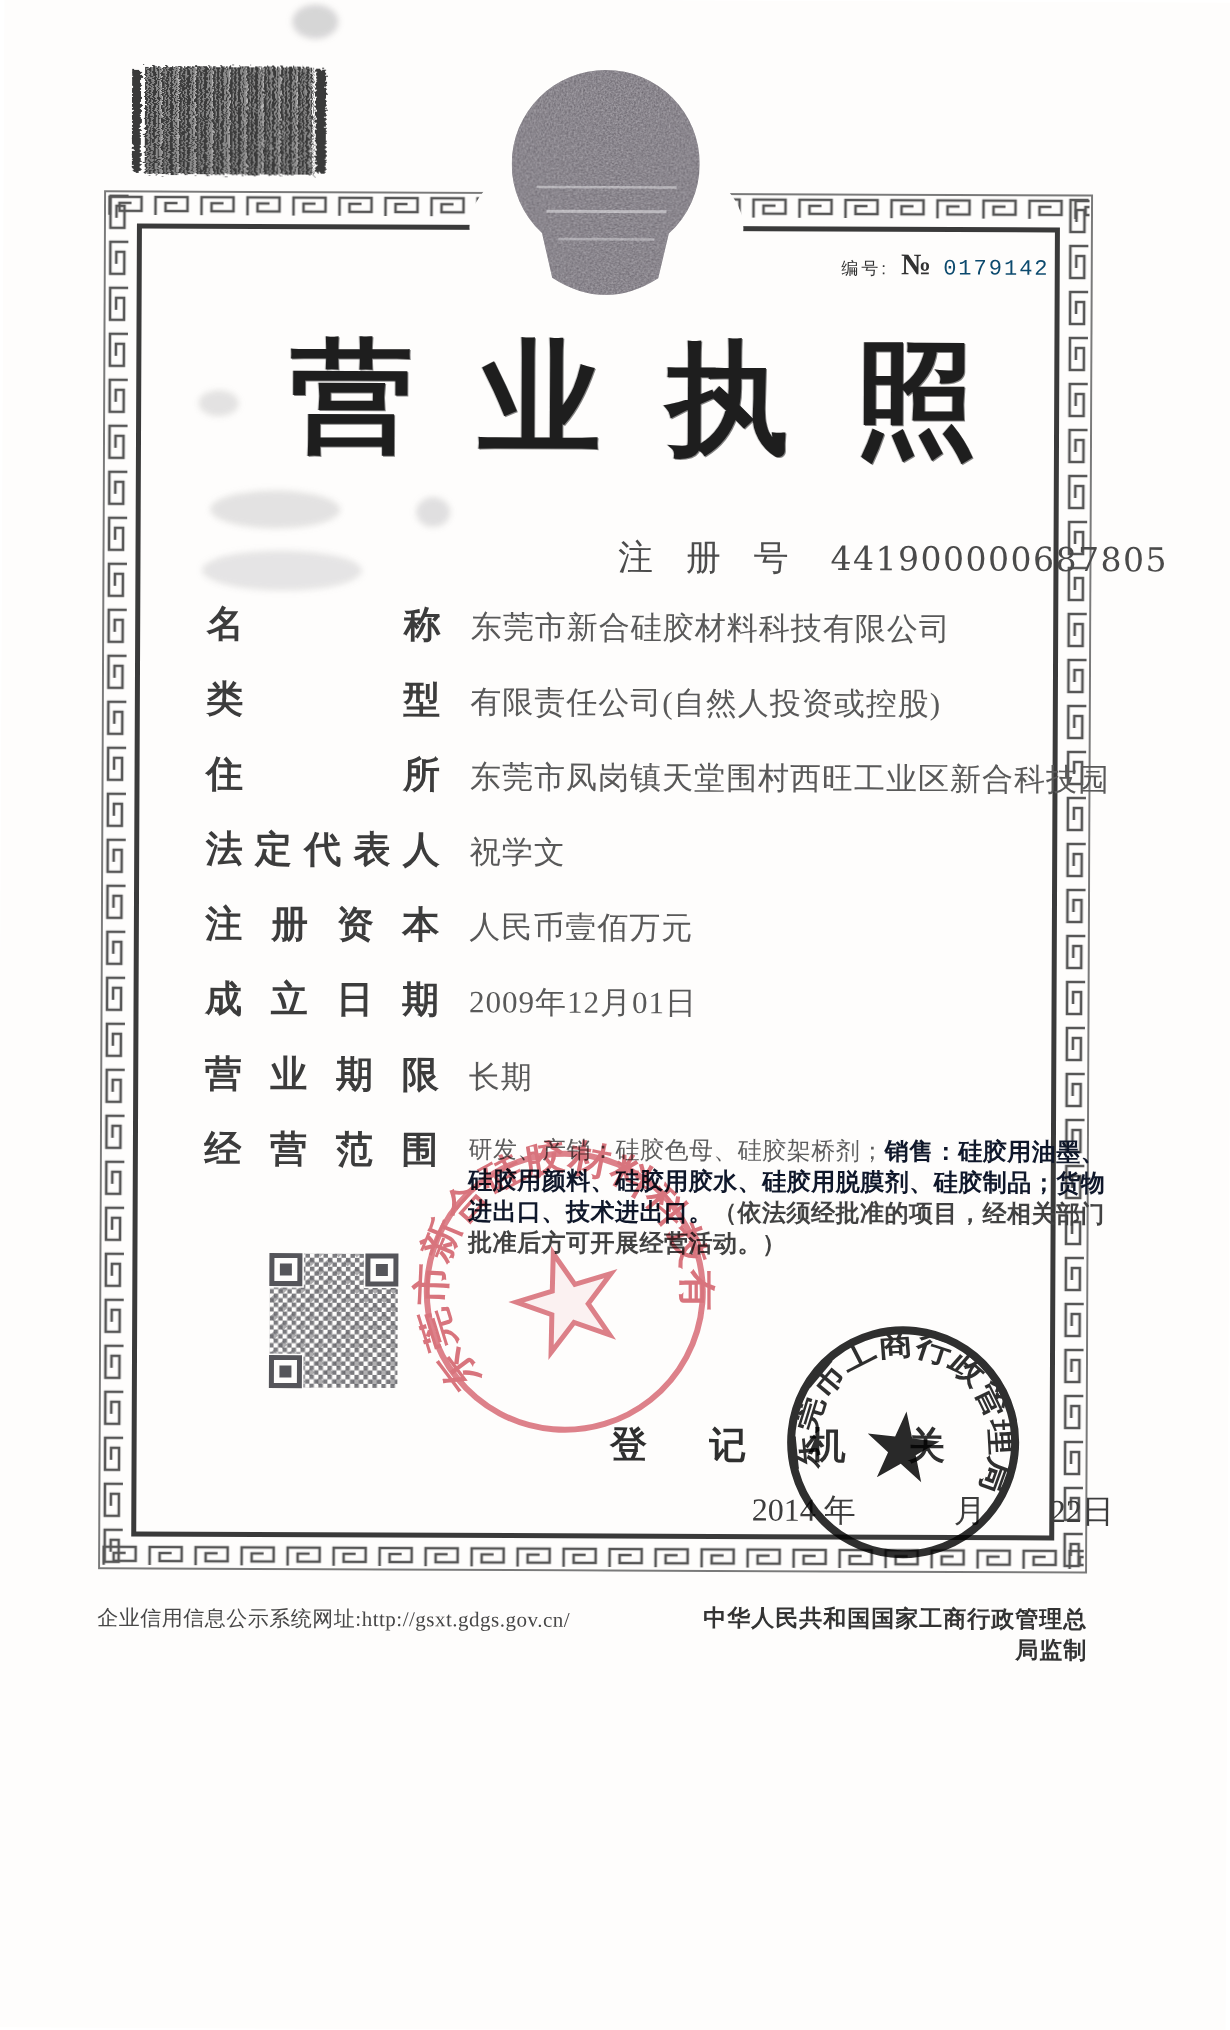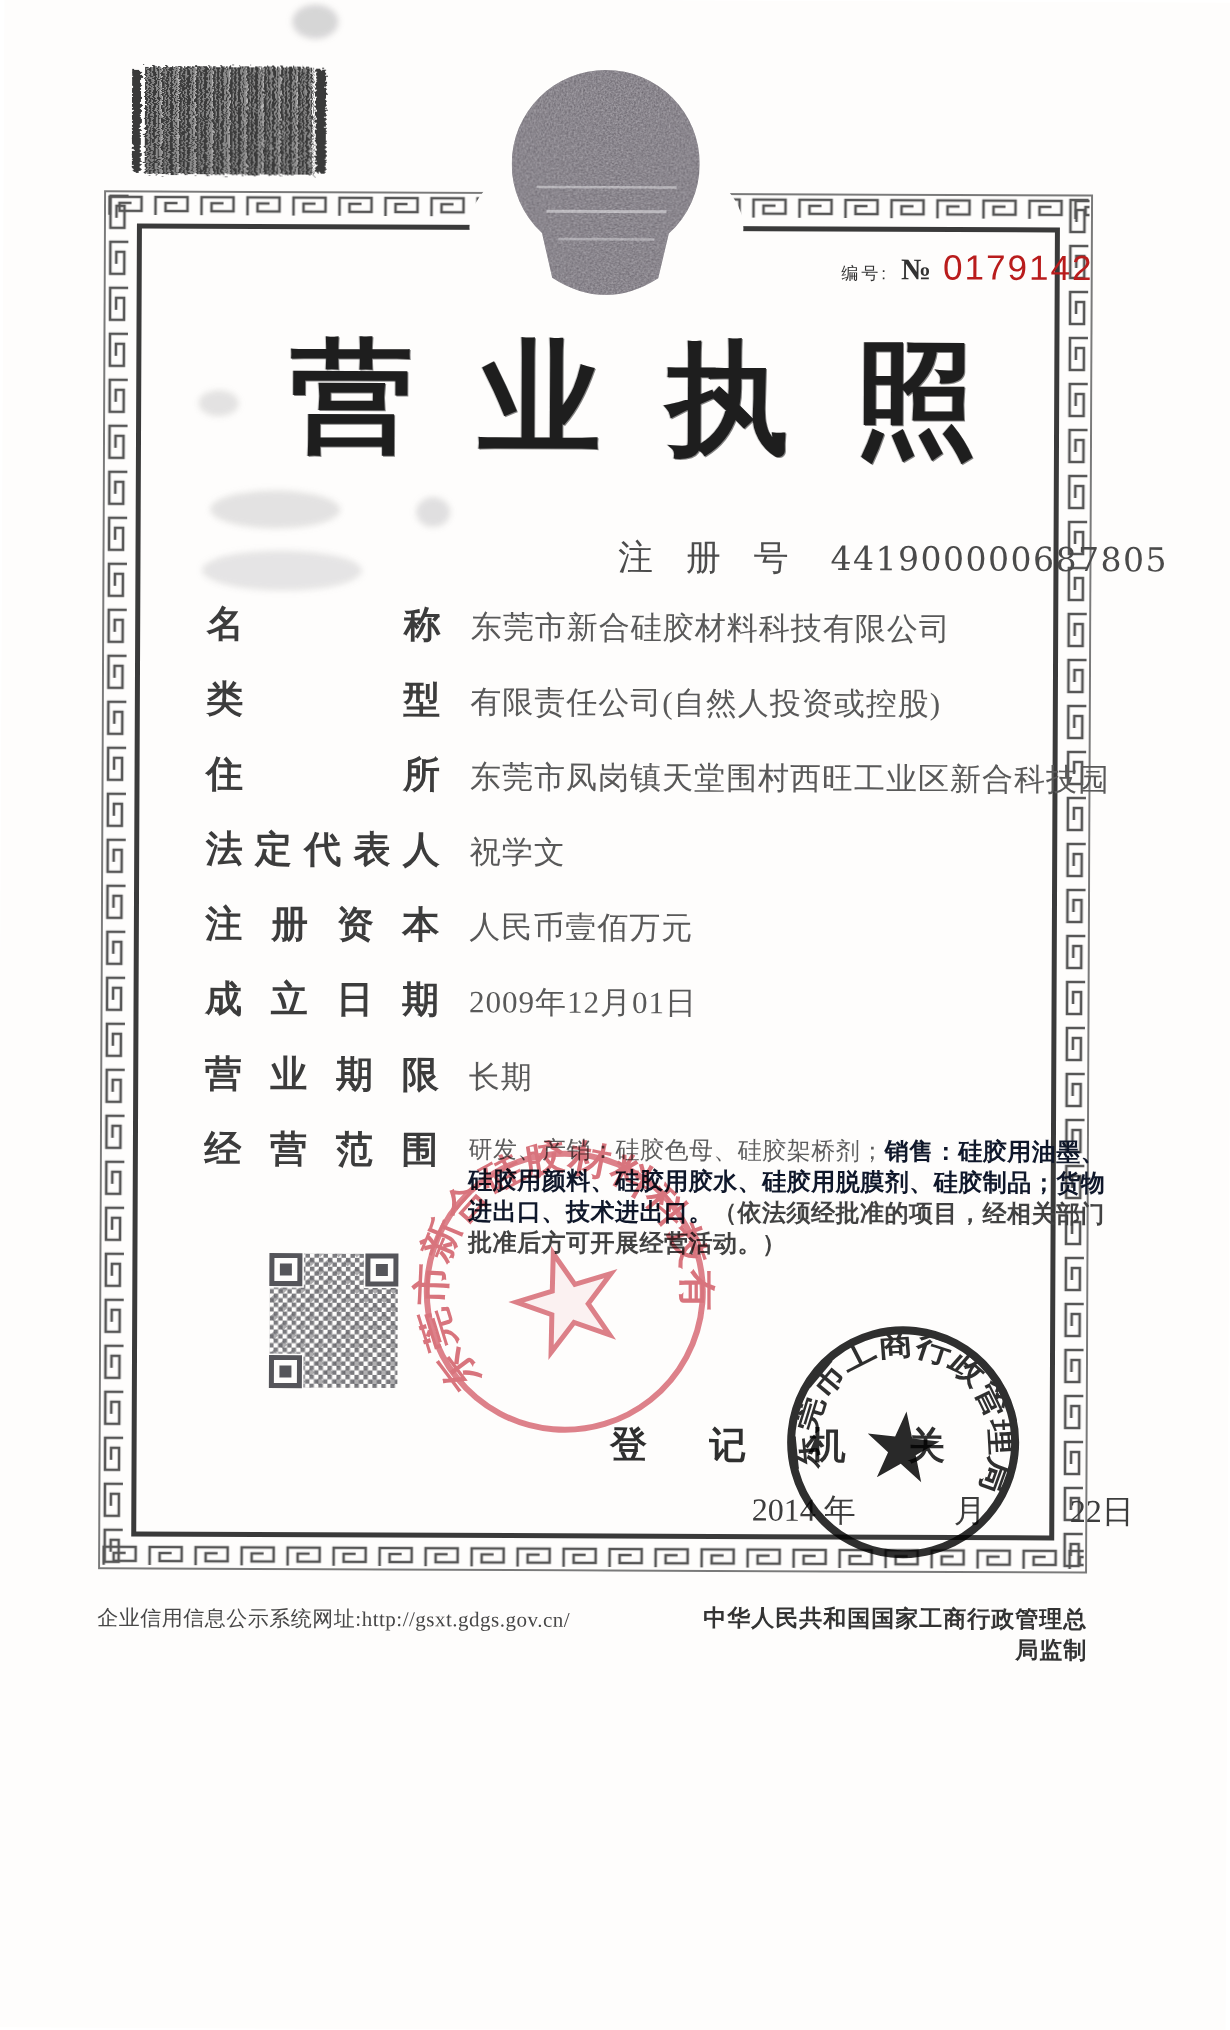--- a/index.html
+++ b/index.html
@@ -16,21 +16,21 @@
   
   .emblem-mask { position:absolute; left:466px; top:146px; width:274px; height:164px;
                  background:#fefdfc; border-radius:50%; }
   .emblem { position:absolute; left:503px; top:68px; width:198px; height:228px; opacity:.93; }
 
   
   .serial { position:absolute; left:838px; top:246px; display:flex; align-items:baseline; gap:12px;
             color:#323232; white-space:nowrap; }
   .serial .lbl { font-size:17px; letter-spacing:3px; }
   .serial .numero { font-family:"Liberation Serif", serif; font-weight:bold; font-size:30px; }
-  .serial .num { font-family:Liberation Sans, sans-serif; font-size:35px; letter-spacing:2px; color:#b91c1c; }
+  .serial .num { font-family:Liberation Mono, monospace; font-size:22px; letter-spacing:2px; color:#0c4a6e; }
 
   
   .title { position:absolute; left:288px; top:318px; font-size:122px; font-weight:900;
            letter-spacing:66px; white-space:nowrap; color:#1e1e1e;
            text-shadow:1px 1px 0 rgba(30,30,30,.55), -1px 0 0 rgba(30,30,30,.25); }
 
   
   .regline { position:absolute; left:616px; top:534px; display:flex; align-items:baseline; gap:30px; white-space:nowrap; }
   .regline .lbl { font-size:35px; color:#4c4c4c; letter-spacing:12px; font-family:"Liberation Serif", serif;text-align:right; }
   .regline .num { font-size:33px; color:#4a4a4a; font-family:"DejaVu Serif", serif; letter-spacing:1.5px; }
@@ -55,21 +55,21 @@
                transform:rotate(-17deg); mix-blend-mode:multiply; opacity:.88; }
   .black-stamp { position:absolute; left:782px; top:1318px; width:246px; height:246px;
                  transform:rotate(6deg); mix-blend-mode:multiply; opacity:.92; }
 
   
   .registrar { position:absolute; left:612px; top:1420px; font-size:37px; font-weight:600;
                letter-spacing:26px; color:#2f2f2f; white-space:nowrap; }
   .dateline { position:absolute; left:754px; top:1488px; display:flex; align-items:baseline;
               font-family:"Liberation Serif", serif; font-size:32px; color:#3d3d3d; white-space:nowrap; }
   .dateline .m { margin-left:98px; }
-  .dateline .d { margin-left:84px; }
+  .dateline .d { margin-left:64px; }
 
   
   .footer-left { position:absolute; left:100px; top:1606px; font-size:21px; color:#474747;
                  letter-spacing:.5px; font-family:"Liberation Serif", serif; }
   .footer-right { position:absolute; left:690px; top:1602px; width:400px; text-align:right;
                   font-size:23px; font-weight:600; color:#333333; letter-spacing:1px; }
 
   
   .smudge { position:absolute; border-radius:50%; filter:blur(3px); }
   .sm1 { left:288px; top:6px;   width:46px;  height:34px; background:rgba(110,110,115,.28); }

